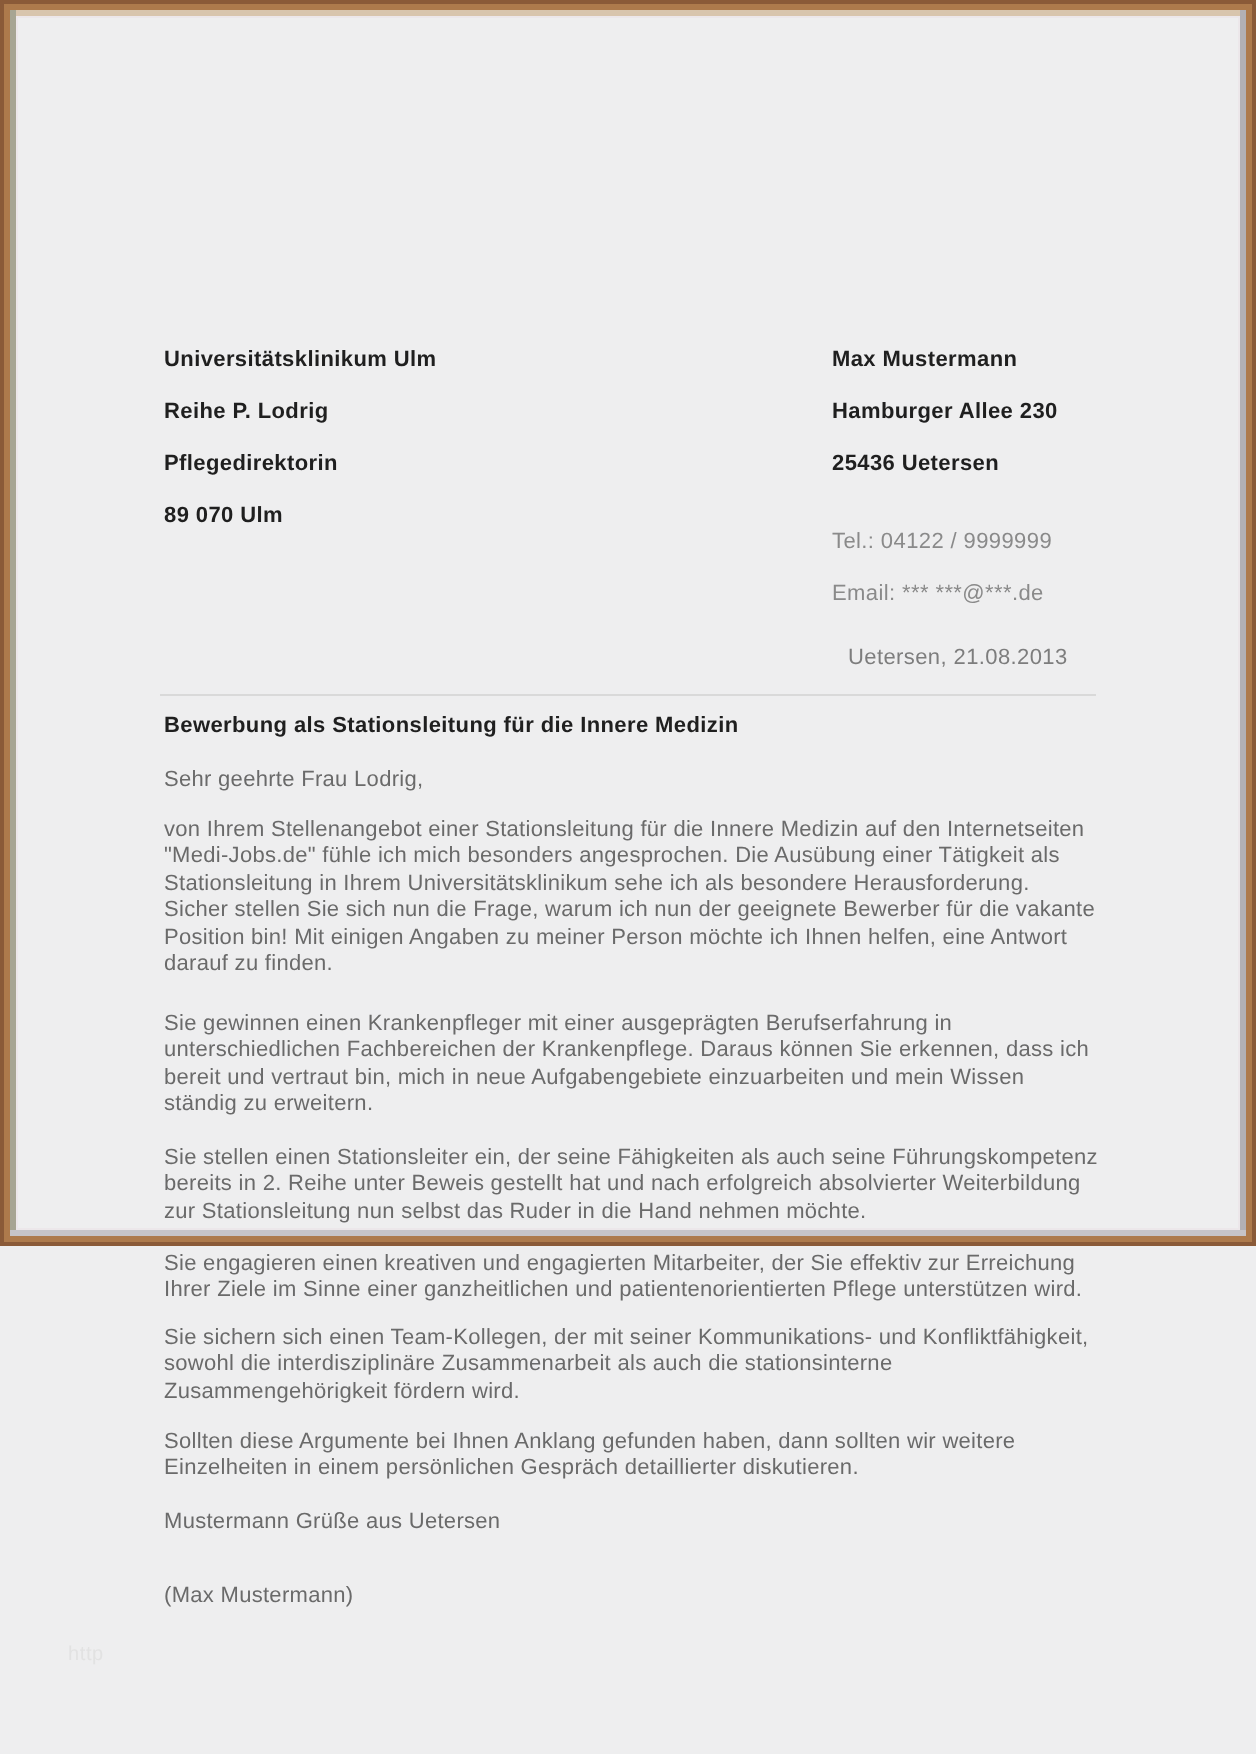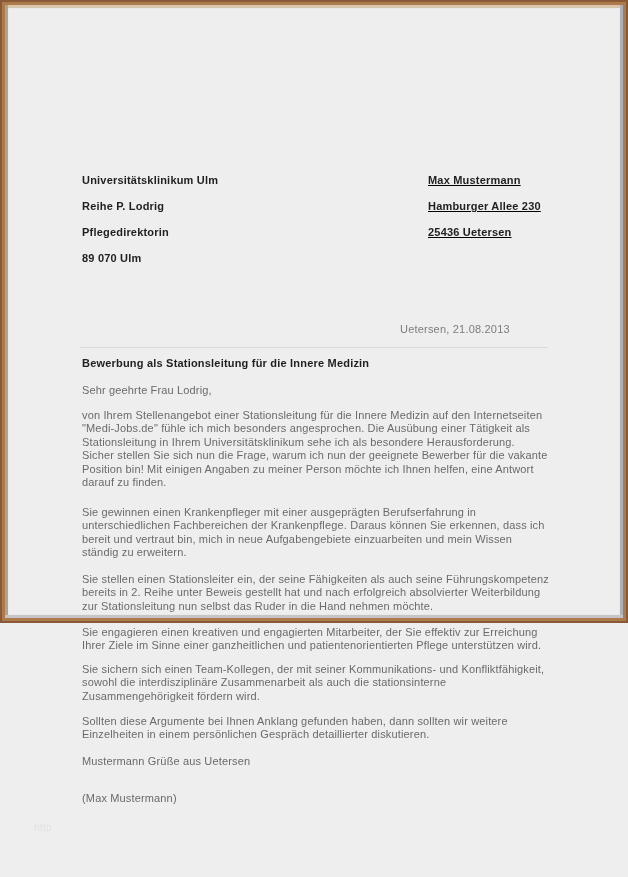--- a/index.html
+++ b/index.html
@@ -64,29 +64,33 @@
   <div class="edge edge-bottom"></div>
   <div class="inner-line"></div>
 
   <div class="abs addr-bold" style="left:82px; top:161px;">
     <div>Universitätsklinikum Ulm</div>
     <div>Reihe P. Lodrig</div>
     <div>Pflegedirektorin</div>
     <div>89 070 Ulm</div>
   </div>
 
-  <div class="abs" style="left:428px; top:161px;text-decoration:underline;">
+  <div class="abs" style="left:416px; top:161px;">
     <div class="addr-bold">
       <div>Max Mustermann</div>
       <div>Hamburger Allee 230</div>
       <div>25436 Uetersen</div>
     </div>
+    <div class="addr-muted">
+      <div>Tel.: 04122 / 9999999</div>
+      <div>Email: *** ***@***.de</div>
+    </div>
   </div>
 
-  <div class="abs date" style="left:400px; top:323px;text-align:right;">Uetersen, 21.08.2013</div>
+  <div class="abs date" style="left:424px; top:323px;text-align:right;">Uetersen, 21.08.2013</div>
 
   <div class="abs divider" style="left:80px; top:347px; width:468px;"></div>
 
   <div class="abs subject" style="left:82px; top:357px;">Bewerbung als Stationsleitung für die Innere Medizin</div>
 
   <div class="abs body-text" style="left:82px; top:384px;">Sehr geehrte Frau Lodrig,</div>
 
   <div class="abs body-text" style="left:82px; top:409px; width:478px;">von Ihrem Stellenangebot einer Stationsleitung für die Innere Medizin auf den Internetseiten
 "Medi-Jobs.de" fühle ich mich besonders angesprochen. Die Ausübung einer Tätigkeit als
 Stationsleitung in Ihrem Universitätsklinikum sehe ich als besondere Herausforderung.

